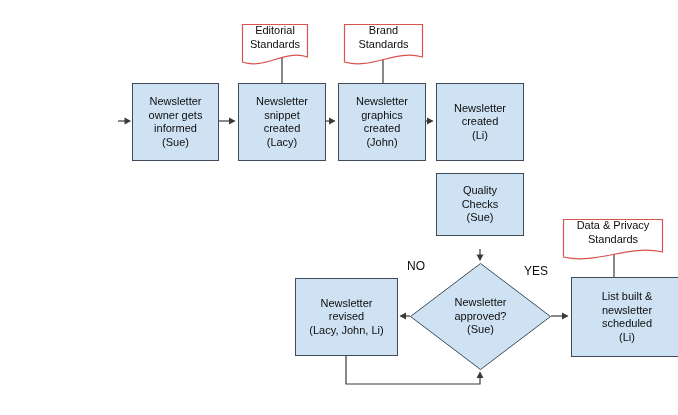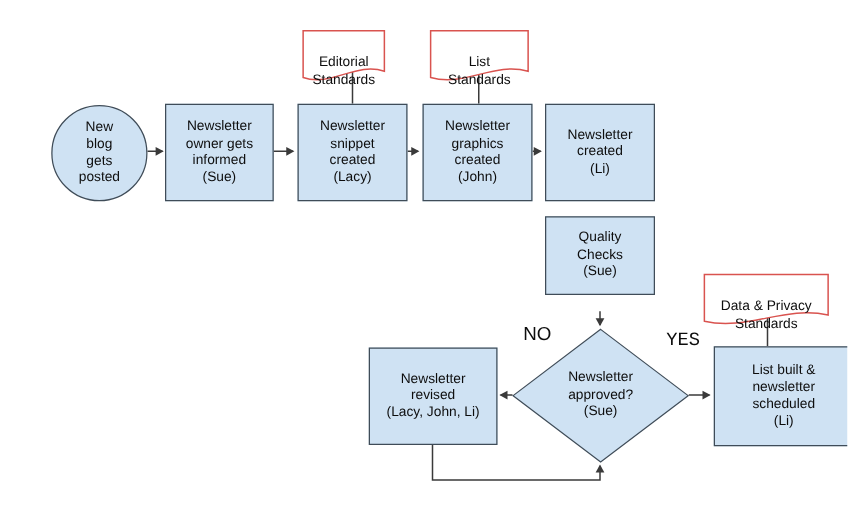--- a/index.html
+++ b/index.html
@@ -40,21 +40,21 @@
     display: flex;
     align-items: center;
     justify-content: center;
     text-align: center;
     white-space: pre-line;
     font-size: 11px;
     line-height: 13.5px;
   }
   .doc .overlay-label {
     align-items: flex-start;
-    padding-top: 20px;
+    padding-top: 0;
   }
   .doc-shape {
     fill: var(--doc-fill, #fff);
     stroke: var(--doc-border, #d9534f);
     stroke-width: 1.2;
   }
   .diamond-shape {
     fill: var(--shape-fill, #cfe2f3);
     stroke: var(--shape-border, #3f4c58);
     stroke-width: 1;
@@ -62,22 +62,22 @@
   .connectors { position: absolute; left: 0; top: 0; }
   .connectors path {
     stroke: var(--line-color, #3a3a3a);
     stroke-width: 1.2;
     fill: none;
   }
   .connectors path.arrowed { marker-end: url(#arrowhead); }
   .connectors marker path { fill: var(--line-color, #3a3a3a); stroke: none; }
   .edge-label {
     position: absolute;
-    font-size: 15px;
-    text-align: right;
+    font-size: 12px;
+    text-align: left;
     color: var(--text-color, #111);
   }
 </style>
 </head>
 <body>
 
 <div id="canvas">
 
   <svg class="connectors" width="678" height="415" viewBox="0 0 678 415">
     <defs>
@@ -103,38 +103,32 @@
       <path class="doc-shape" d="M0.5,0.5 H65.5 V33 C43,25 23,46 0.5,38 Z"></path>
     </svg>
     <span class="overlay-label">Editorial
 Standards</span>
   </div>
 
   <div class="shape-wrap doc" style="left:344px; top:24px; width:79px; height:47px;">
     <svg width="79" height="47" viewBox="0 0 79 47">
       <path class="doc-shape" d="M0.5,0.5 H78.5 V33 C51,25 28,46 0.5,38 Z"></path>
     </svg>
-    <span class="overlay-label">List
+    <span class="overlay-label">Brand
 Standards</span>
   </div>
 
   <div class="shape-wrap doc" style="left:563px; top:219px; width:100px; height:47px;">
     <svg width="100" height="47" viewBox="0 0 100 47">
       <path class="doc-shape" d="M0.5,0.5 H99.5 V33 C65,25 35,46 0.5,38 Z"></path>
     </svg>
     <span class="overlay-label">Data &amp; Privacy
 Standards</span>
   </div>
 
-  <div class="node circle" style="left:41px; top:84px; width:77px; height:77px;">
-    <span>New
-blog
-gets
-posted</span>
-  </div>
 
   <div class="node process" style="left:132px; top:83px; width:87px; height:78px;">
     <span>Newsletter
 owner gets
 informed
 (Sue)</span>
   </div>
 
   <div class="node process" style="left:238px; top:83px; width:88px; height:78px;">
     <span>Newsletter
@@ -178,15 +172,15 @@
   </div>
 
   <div class="node process" style="left:571px; top:277px; width:112px; height:80px;">
     <span>List built &amp;
 newsletter
 scheduled
 (Li)</span>
   </div>
 
   <div class="edge-label" style="left:407px; top:259px; width:34px;">NO</div>
-  <div class="edge-label" style="left:524px; top:264px; width:36px;font-family:Liberation Mono, monospace;">YES</div>
+  <div class="edge-label" style="left:524px; top:264px; width:36px;">YES</div>
 
 </div>
 
 </body></html>

